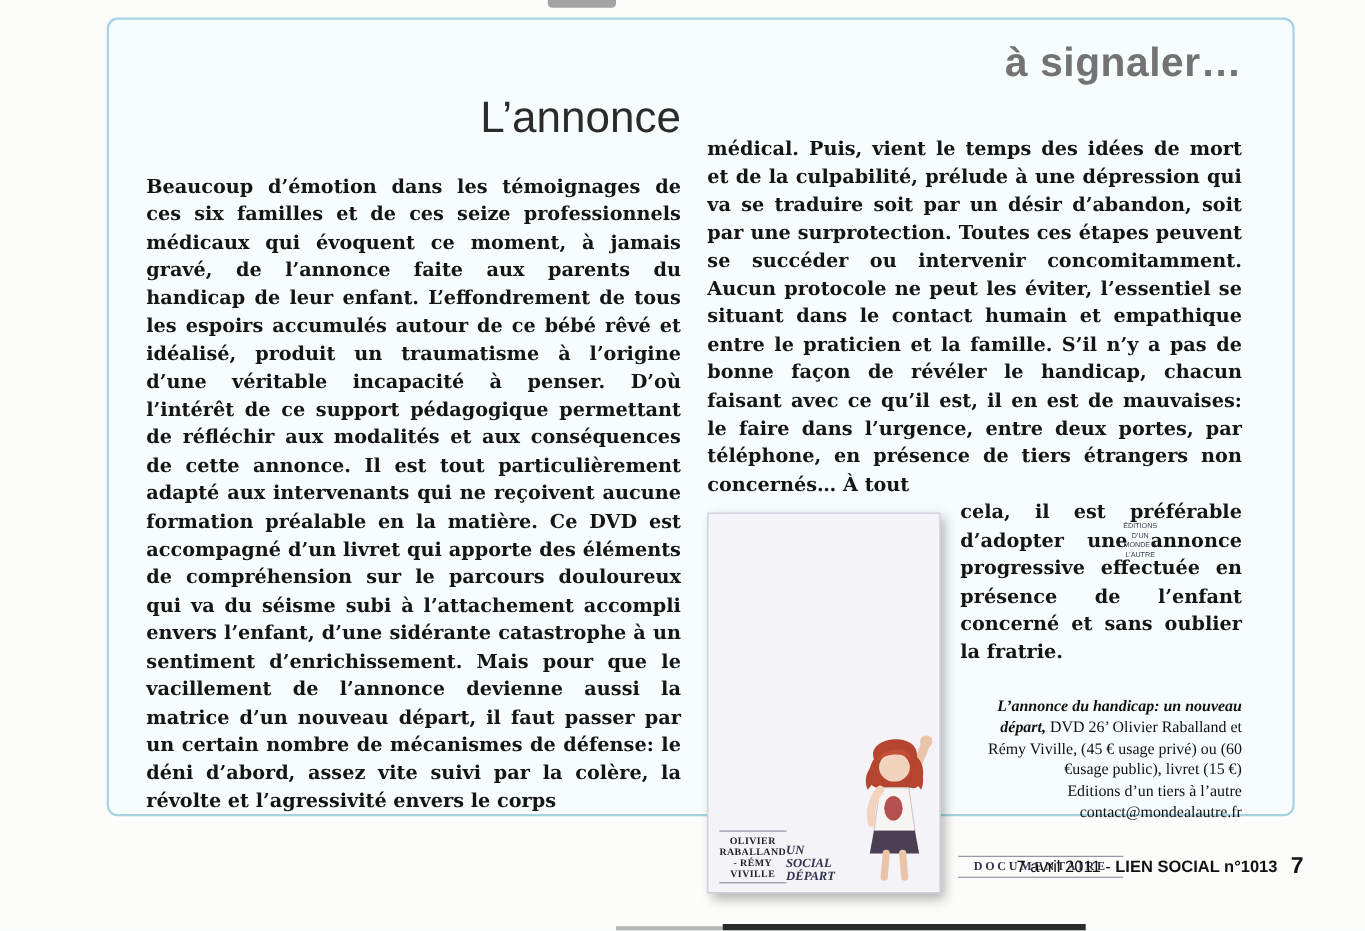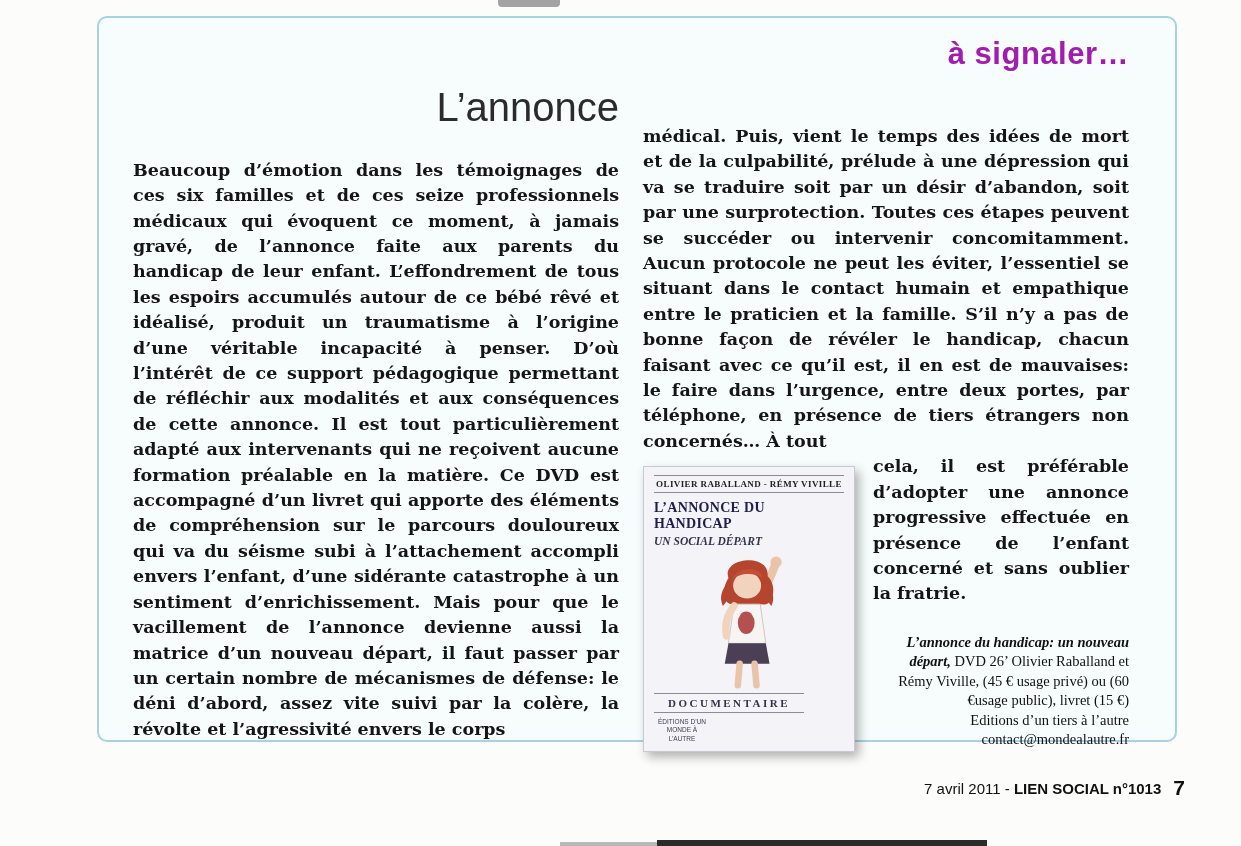--- a/index.html
+++ b/index.html
@@ -27,23 +27,23 @@
     background: #f7fcfd;
     box-sizing: border-box;
   }
 
   .signaler {
     position: absolute;
     top: 36px;
     right: 112px;
     font-family: "Liberation Sans", sans-serif;
     font-weight: 600;
-    font-size: 31px;
+    font-size: 37px;
     letter-spacing: 0.5px;
-    color: #a21caf;
+    color: #737373;
   }
 
   .content {
     position: absolute;
     left: 133px;
     top: 84px;
     width: 996px;
     display: flex;
     gap: 24px;
   }
@@ -70,29 +70,29 @@
   }
 
   
   .dvd-wrap {
     float: left;
     width: 214px;
     margin: 12px 16px 4px 0;
   }
   .dvd-cover {
     width: 212px;
-    height: 286px;
+    height: 346px;
     background: #f4f3f7;
     border: 1px solid #c8c8d6;
     box-shadow: 4px 5px 10px rgba(0,0,0,0.30);
     box-sizing: border-box;
     padding: 8px 10px 8px 10px;
     display: flex;
-    flex-direction: column;
-    align-items: flex-start;
+    flex-direction: row;
+    align-items: flex-end;
   }
   .dvd-authors {
     font-family: "Liberation Serif", serif;
     font-size: 9px;
     font-weight: 700;
     letter-spacing: 0.4px;
     color: #222;
     width: 100%;
     text-align: center;
     border-top: 1px solid #8a8a9a;
@@ -211,21 +211,20 @@
     <h1 class="article-title"><span>L’annonce</span><br></h1>
     <p class="body-text">Beaucoup d’émotion dans les témoignages de ces six familles et de ces seize professionnels médicaux qui évoquent ce moment, à jamais gravé, de l’annonce faite aux parents du handicap de leur enfant. L’effondrement de tous les espoirs accumulés autour de ce bébé rêvé et idéalisé, produit un traumatisme à l’origine d’une véritable incapacité à penser. D’où l’intérêt de ce support pédagogique permettant de réfléchir aux modalités et aux conséquences de cette annonce. Il est tout particulièrement adapté aux intervenants qui ne reçoivent aucune formation préalable en la matière. Ce DVD est accompagné d’un livret qui apporte des éléments de compréhension sur le parcours douloureux qui va du séisme subi à l’attachement accompli envers l’enfant, d’une sidérante catastrophe à un sentiment d’enrichissement. Mais pour que le vacillement de l’annonce devienne aussi la matrice d’un nouveau départ, il faut passer par un certain nombre de mécanismes de défense: le déni d’abord, assez vite suivi par la colère, la révolte et l’agressivité envers le corps</p>
   </div>
 
   <div class="col-right">
     <p class="body-text">médical. Puis, vient le temps des idées de mort et de la culpabilité, prélude à une dépression qui va se traduire soit par un désir d’abandon, soit par une surprotection. Toutes ces étapes peuvent se succéder ou intervenir concomitamment. Aucun protocole ne peut les éviter, l’essentiel se situant dans le contact humain et empathique entre le praticien et la famille. S’il n’y a pas de bonne façon de révéler le handicap, chacun faisant avec ce qu’il est, il en est de mauvaises: le faire dans l’urgence, entre deux portes, par téléphone, en présence de tiers étrangers non concernés… À tout</p>
 
     <div class="dvd-wrap">
       <div class="dvd-cover">
         <div class="dvd-authors">OLIVIER RABALLAND - RÉMY VIVILLE</div>
-        <div class="dvd-title">L’ANNONCE DU HANDICAP</div>
         <div class="dvd-subtitle">UN SOCIAL DÉPART</div>
         <div class="dvd-art">
           <svg width="112" height="142" viewBox="0 0 120 150">
             <path d="M70 55 C78 40 84 28 88 16" stroke="#e9c4a8" stroke-width="9" fill="none" stroke-linecap="round"></path>
             <circle cx="89" cy="13" r="6" fill="#e9c4a8"></circle>
             <path d="M38 30 C30 8 82 2 80 28 C92 40 84 62 74 58 L44 58 C32 60 30 42 38 30 Z" fill="#b5452f"></path>
             <ellipse cx="58" cy="38" rx="15" ry="14" fill="#f2d3bd"></ellipse>
             <path d="M42 32 C44 18 74 16 74 30 C66 24 50 24 42 32 Z" fill="#c24f36"></path>
             <path d="M40 34 C30 40 28 52 32 60 L40 50 Z" fill="#b5452f"></path>
             <path d="M76 34 C86 40 88 52 84 60 L76 50 Z" fill="#b5452f"></path>

